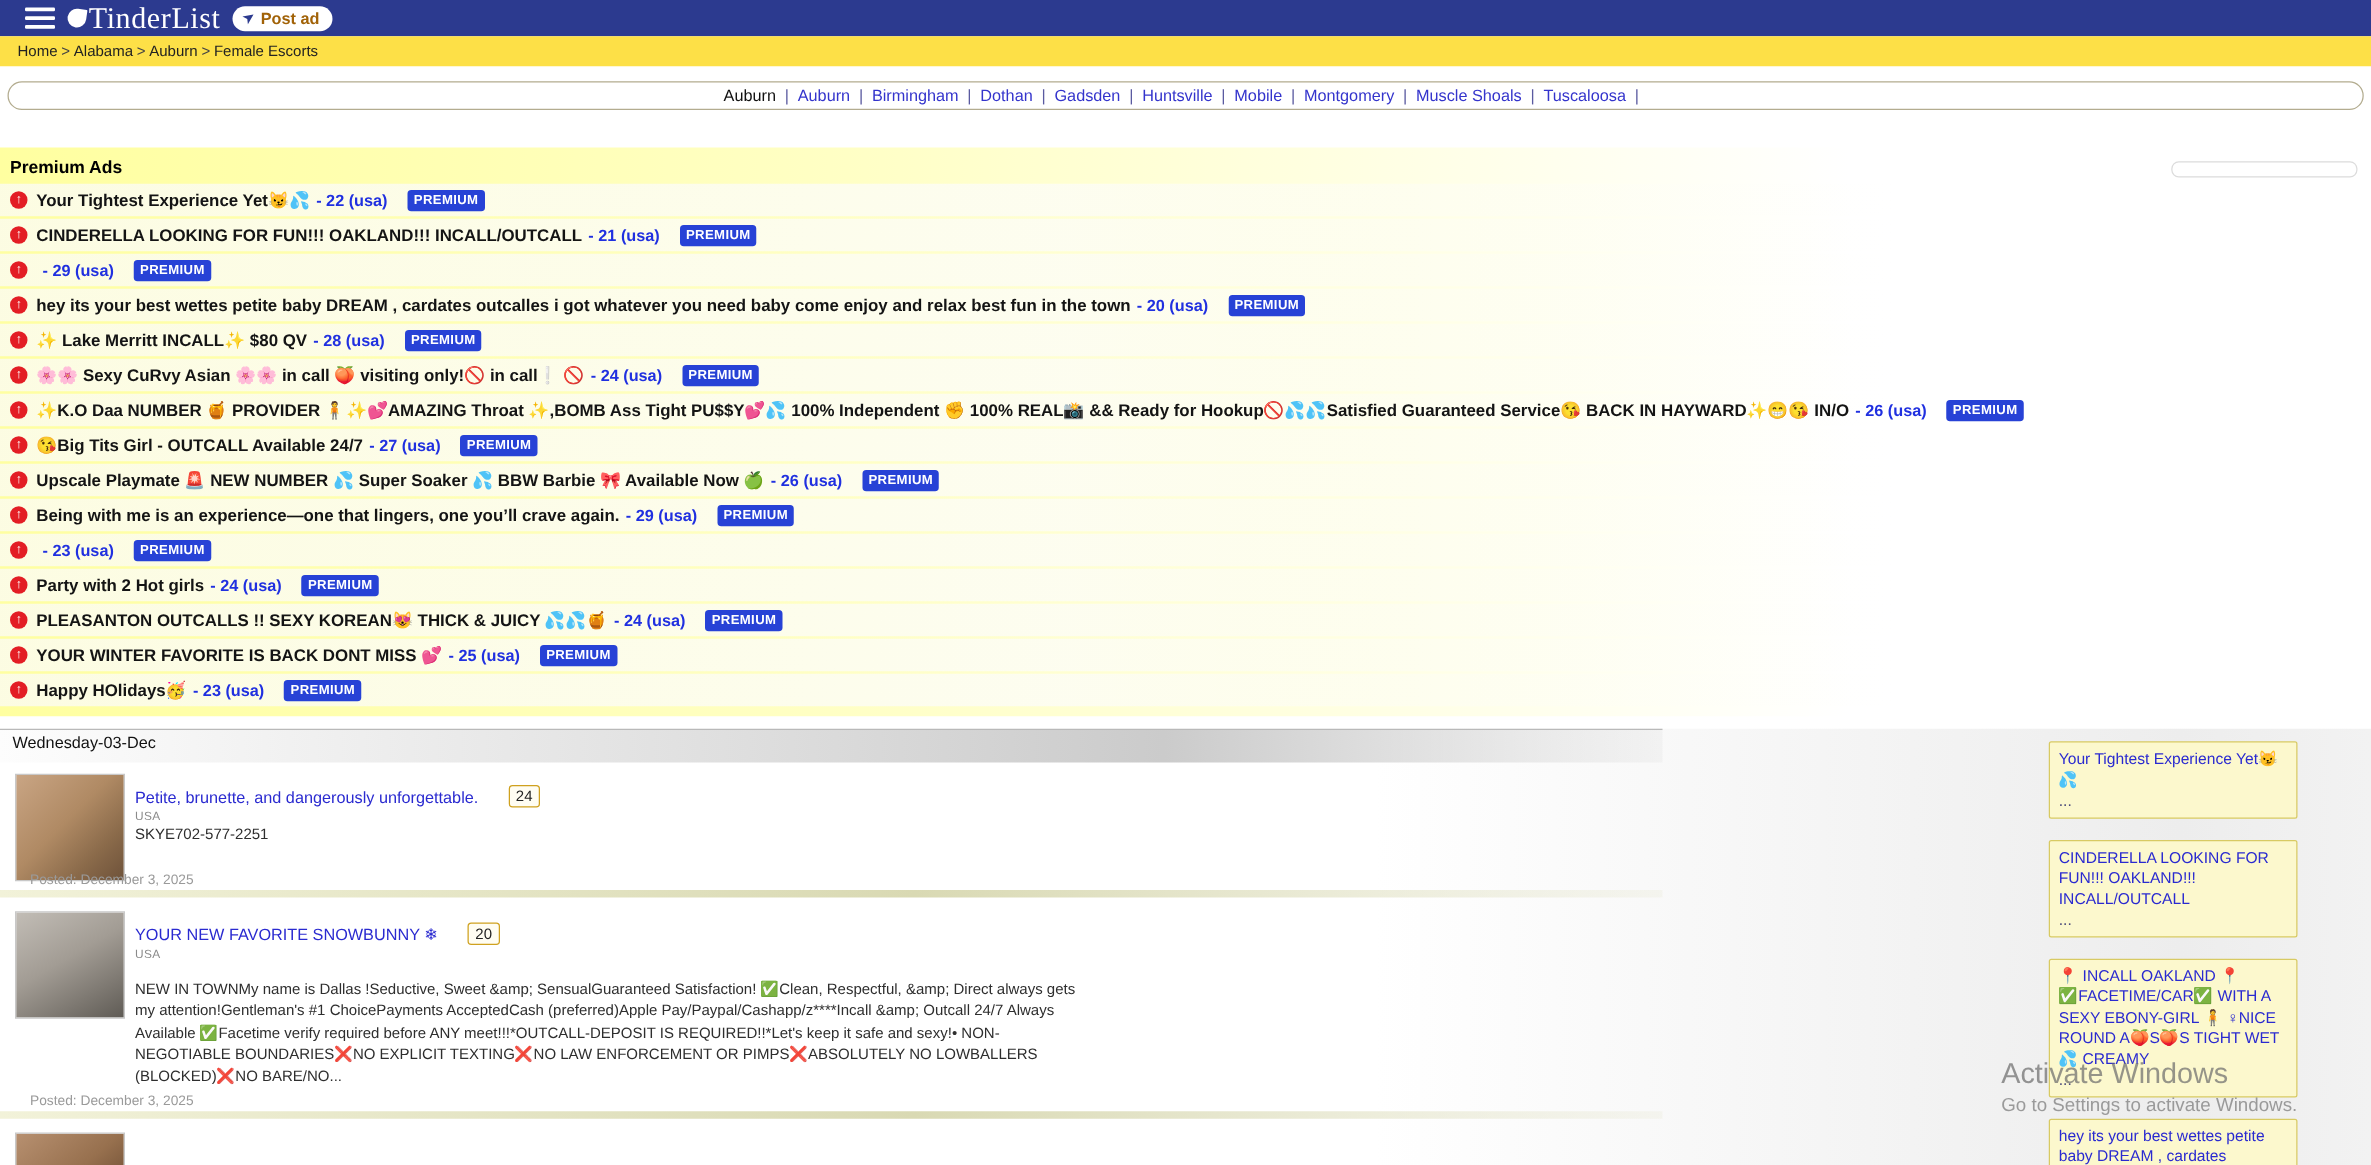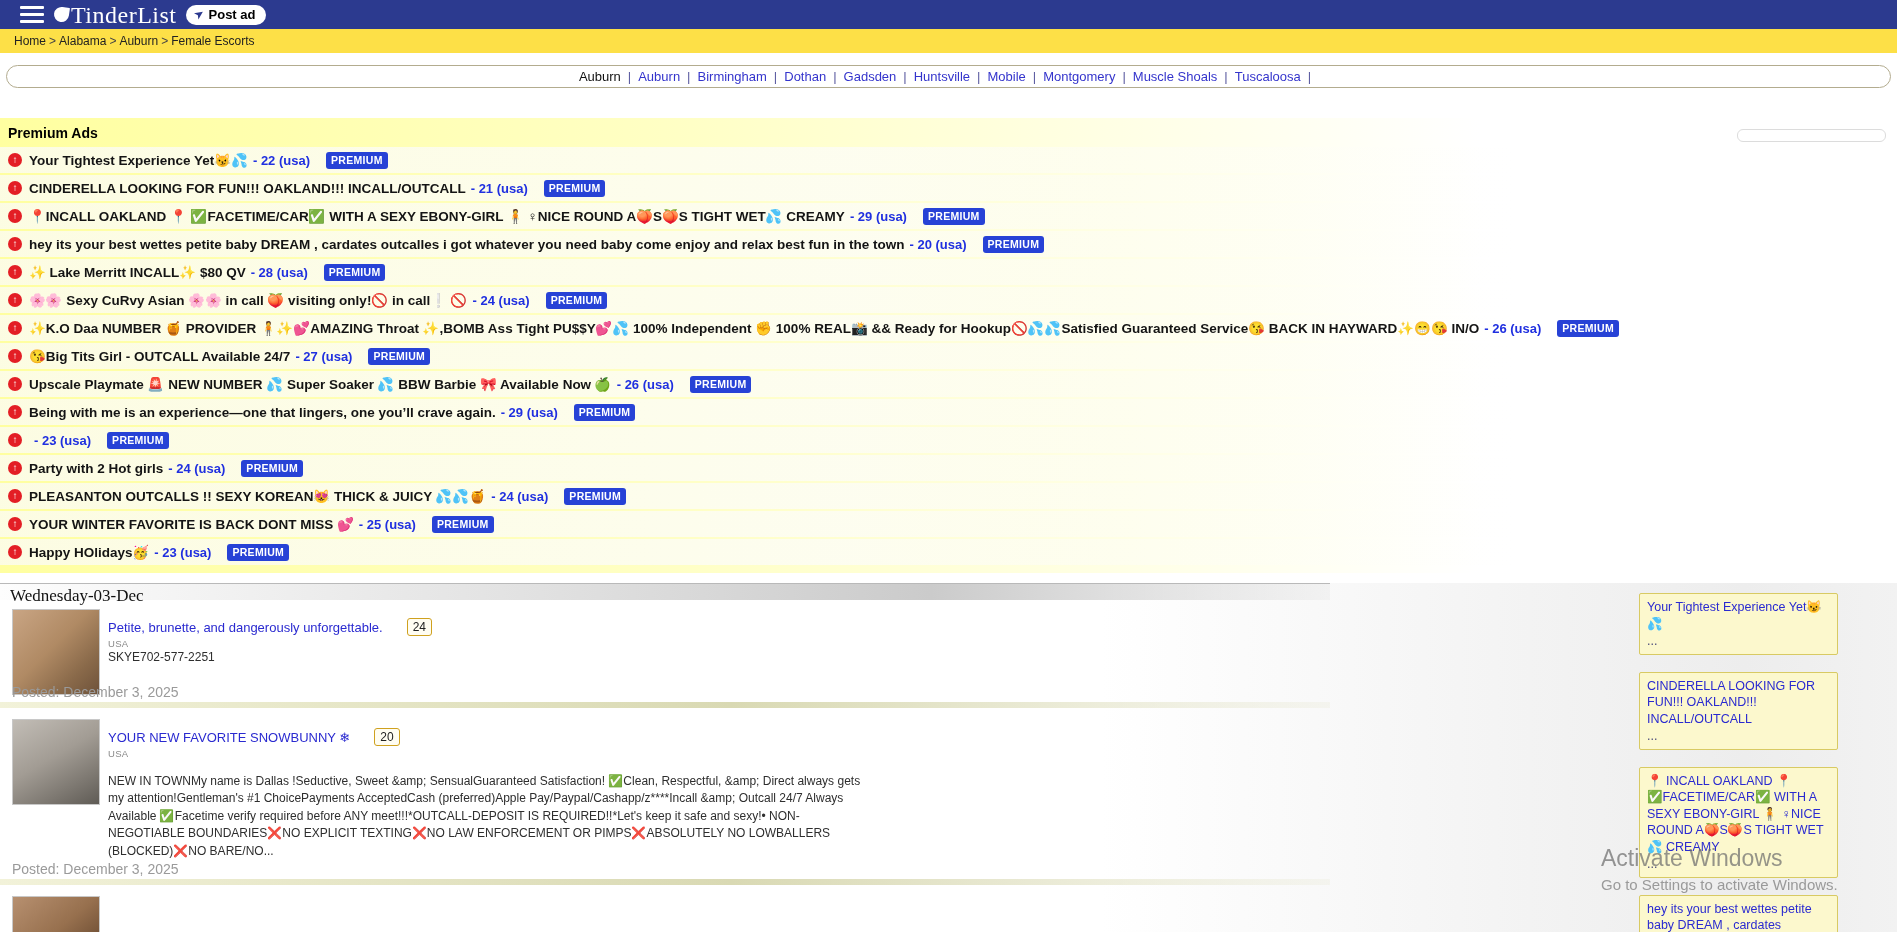--- a/index.html
+++ b/index.html
@@ -15,21 +15,21 @@
   .hamburger { width:24px; height:17px; display:flex; flex-direction:column; justify-content:space-between; cursor:pointer; margin-right:10px; }
   .hamburger span { display:block; height:3.2px; background:#fff; border-radius:1px; }
   .logo { display:flex; align-items:center; cursor:pointer; }
   .logo-drop { width:15px; height:15px; background:#fff; border-radius:50% 4% 50% 50%; transform:rotate(8deg); margin-right:2px; }
   .logo-text { font-family:"Liberation Serif", serif; font-size:24px; color:#fff; letter-spacing:0.5px; line-height:1; }
   .postad {
     margin-left:10px; background:#fff; border:none; border-radius:10px; padding:2px 10px 3px 8px;
     display:flex; align-items:center; gap:4px; cursor:pointer;
   }
   .postad .plane { color:#2c3a8f; font-size:12px; display:inline-block; transform:rotate(-35deg); }
-  .postad .postad-label { color:#000000; font-weight:bold; font-size:13px; }
+  .postad .postad-label { color:#a16207; font-weight:bold; font-size:13px; }
   
   .breadcrumb { height:24px; background:#fde047; display:flex; align-items:center; padding:0 14px; font-size:12px; color:#222; }
   .crumb { cursor:pointer; }
   .crumb-sep { margin:0 3px; color:#444; }
   
   .cities-box {
     margin:12px 6px 0 6px; height:23px; border:1px solid #b3ac8f; border-radius:13px;
     display:flex; align-items:center; justify-content:center; font-size:13px; background:#fff;
   }
   .city { color:#3434cc; cursor:pointer; text-decoration:none; }
@@ -57,39 +57,39 @@
   .badge {
     margin-left:16px; background:#2742d6; color:#fff; font-weight:bold; font-size:10.5px;
     padding:2.5px 5px; border-radius:3px; letter-spacing:0.3px;
   }
   
   .feed {
     position:relative; margin-top:10px; min-height:360px;
     background:linear-gradient(to right, #ffffff 58%, #ededed 92%, #f2f2f2 100%);
   }
   .datebar {
-    width:1330px; height:17px; border-top:1px solid #b9b9b9;
+    width:1330px; height:27px; border-top:1px solid #b9b9b9;
     background:linear-gradient(to right, #fdfdfd, #dedede 45%, #cbcbcb 70%, rgba(203,203,203,0.15) 100%);
-    font-size:17px; color:#111; padding:2px 0 0 10px;font-family:Liberation Serif, serif;
+    font-size:13px; color:#111; padding:2px 0 0 10px;
   }
   .listing { position:relative; padding:10px 620px 16px 108px; min-height:100px; }
   .photo {
     position:absolute; left:12px; top:9px; width:88px; height:86px;
     border:1px solid #c8c8c8; cursor:pointer;
   }
   .ltitle-row { display:flex; align-items:center; gap:24px; margin-top:8px; }
   .ltitle { font-size:13px; color:#2a2ad0; cursor:pointer; }
   .age {
     border:1px solid #cfa11f; background:#fffdf2; border-radius:3px; padding:0 5px;
     font-size:12px; color:#222; line-height:16px;
   }
   .country { font-size:9.5px; color:#8a8a8a; margin-top:2px; letter-spacing:0.3px; }
   .ldesc { font-size:12px; color:#2e2e2e; margin-top:14px; line-height:1.45; max-width:760px; }
   .lphone { font-size:12px; color:#2e2e2e; margin-top:1px; }
-  .posted { position:absolute; left:12px; bottom:0px; font-size:14px; color:#9a9a9a; }
+  .posted { position:absolute; left:24px; bottom:0px; font-size:11px; color:#9a9a9a; }
   .lsep {
     width:1330px; height:6px;
     background:linear-gradient(to right, #f2f2d9, #d9d9b3 55%, rgba(217,217,179,0.15) 100%);
     margin:2px 0;
   }
   
   .sidebar { position:absolute; top:593px; right:59px; width:199px; display:flex; flex-direction:column; gap:17px; }
   .sbox {
     background:#fcf8cd; border:1px solid #d8ca63; border-radius:2px; padding:5px 7px 4px 7px;
     font-size:12.5px; line-height:1.32;
@@ -186,21 +186,20 @@
 
     <div class="prow">
       <span class="up-icon"></span>
       <span class="ptitle">CINDERELLA LOOKING FOR FUN!!! OAKLAND!!! INCALL/OUTCALL</span>
       <span class="pmeta">- 21 (usa)</span>
       <span class="badge">PREMIUM</span>
     </div>
 
     <div class="prow">
       <span class="up-icon"></span>
-      <span class="ptitle">📍INCALL OAKLAND 📍 ✅FACETIME/CAR✅ WITH A SEXY EBONY-GIRL 🧍 ♀NICE ROUND A🍑S🍑S TIGHT WET💦 CREAMY</span>
       <span class="pmeta">- 29 (usa)</span>
       <span class="badge">PREMIUM</span>
     </div>
 
     <div class="prow">
       <span class="up-icon"></span>
       <span class="ptitle">hey its your best wettes petite baby DREAM , cardates outcalles i got whatever you need baby come enjoy and relax best fun in the town</span>
       <span class="pmeta">- 20 (usa)</span>
       <span class="badge">PREMIUM</span>
     </div>

